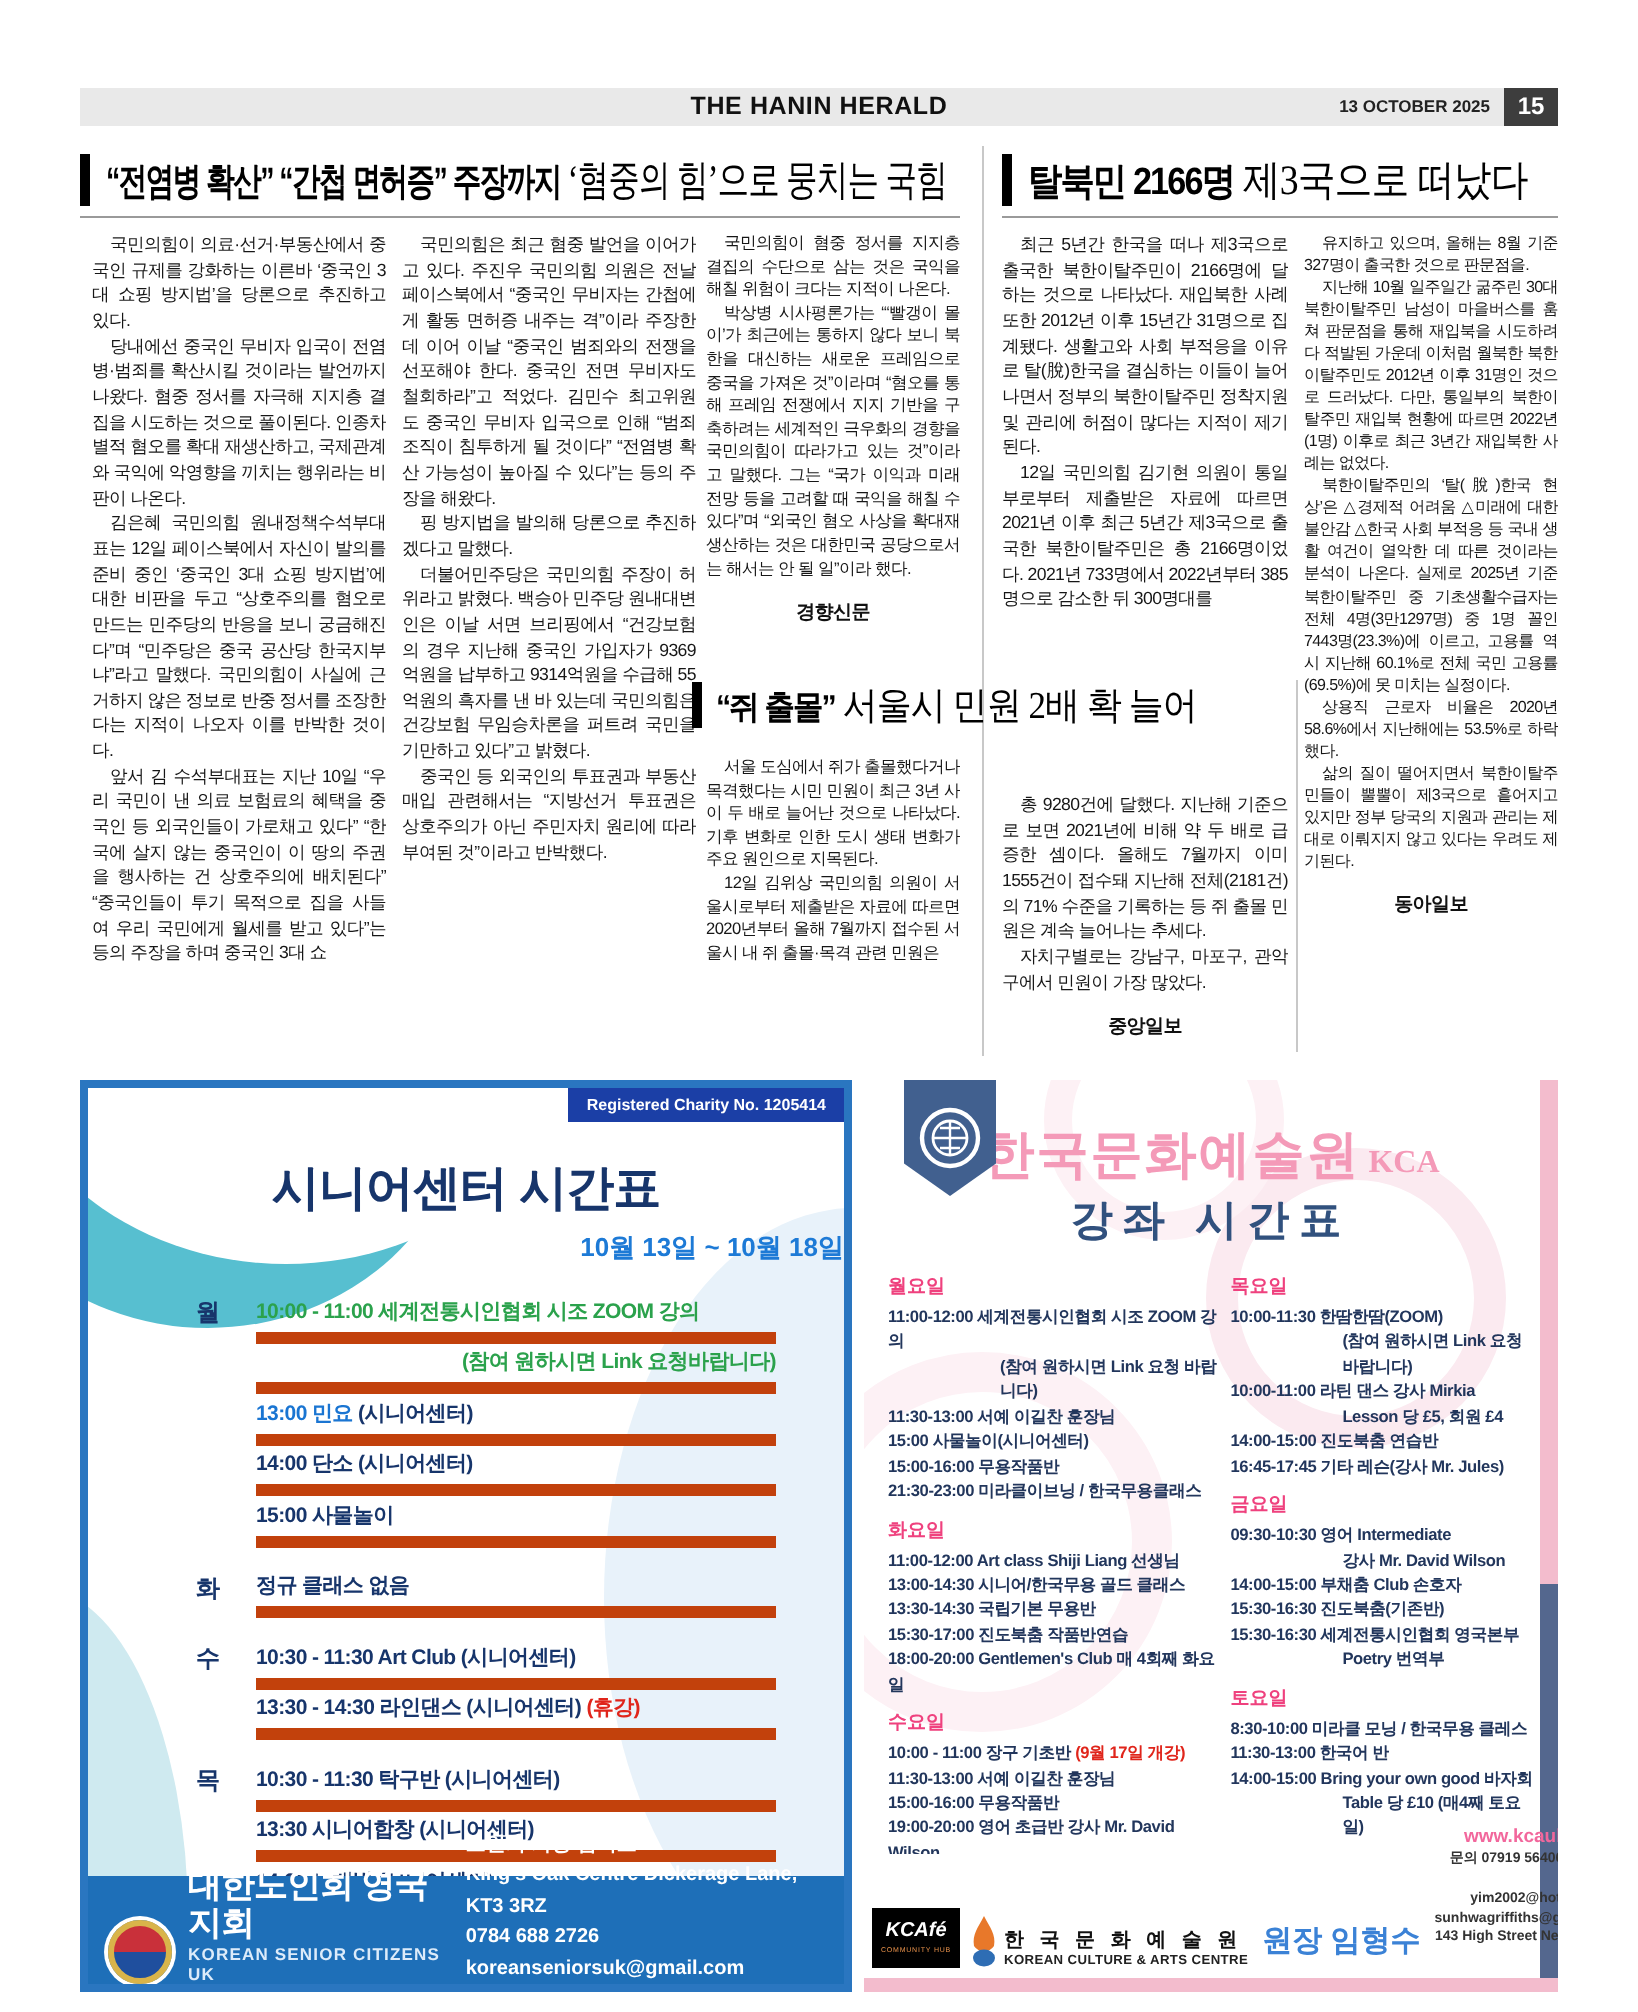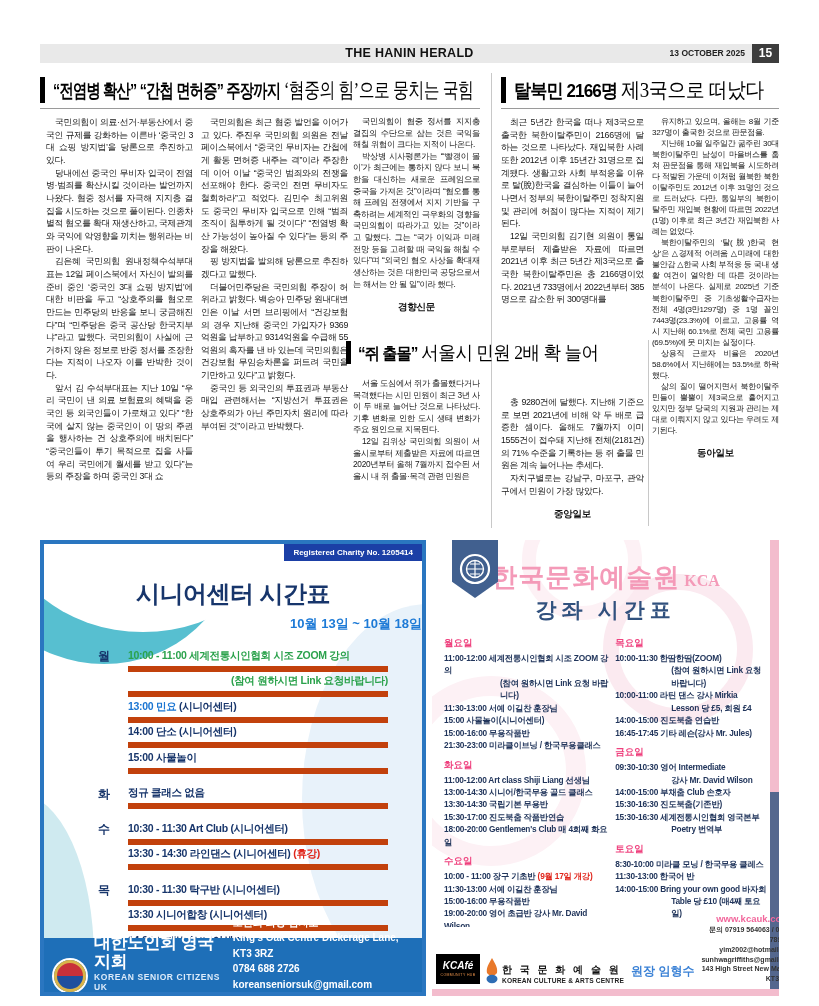--- a/index.html
+++ b/index.html
@@ -79,21 +79,21 @@
 .k-vocal{margin:8px 0 0 60px;width:134px;background:#f3c6d5;border-radius:7px;padding:6px 9px;font-size:8px;font-weight:bold;color:#222;line-height:1.5;position:relative;z-index:1}
 .k-vocal .vt{font-size:9px;color:#111}
 .k-vocal p{text-indent:0}
 .k-footer{position:absolute;left:2px;right:9px;bottom:7px;height:62px;background:#fff;display:flex;align-items:flex-end;padding:0 3px 5px 2px;gap:5px;z-index:3}
 .kcafe{width:44px;height:30px;background:#000;color:#fff;display:flex;flex-direction:column;align-items:center;justify-content:center;flex:none}
 .kcafe .t{font-size:10px;font-weight:bold;font-style:italic;line-height:1}
 .kcafe .s{font-size:3.5px;color:#e8914a;letter-spacing:.4px;margin-top:2px}
 .kcentre{display:flex;align-items:flex-end;gap:3px}
 .kcentre-txt .kr{font-size:10px;font-weight:bold;color:#111;letter-spacing:2.5px;white-space:nowrap}
 .kcentre-txt .en{font-size:6.6px;font-weight:bold;color:#222;letter-spacing:.2px;white-space:nowrap}
-.k-director{font-size:12px;font-weight:bold;color:#3b82d6;white-space:nowrap;margin:0 2px 4px 2px}
+.k-director{font-size:15px;font-weight:bold;color:#3b82d6;white-space:nowrap;margin:0 2px 4px 2px}
 .k-contact{margin-left:auto;text-align:right;font-size:7px;font-weight:bold;color:#333;line-height:1.4}
 .k-contact p{text-indent:0}
 .k-web{color:#f2679c;font-size:9.5px;font-weight:bold}
 </style>
 </head>
 <body>
 
 <div class="page">
 
   <div class="abs band">

